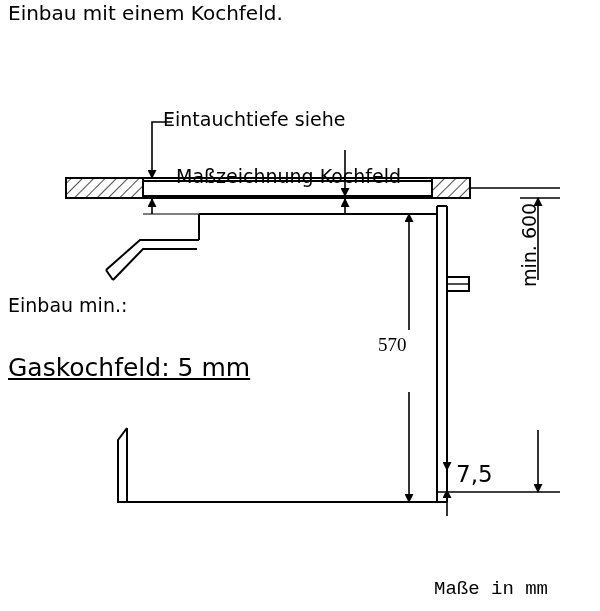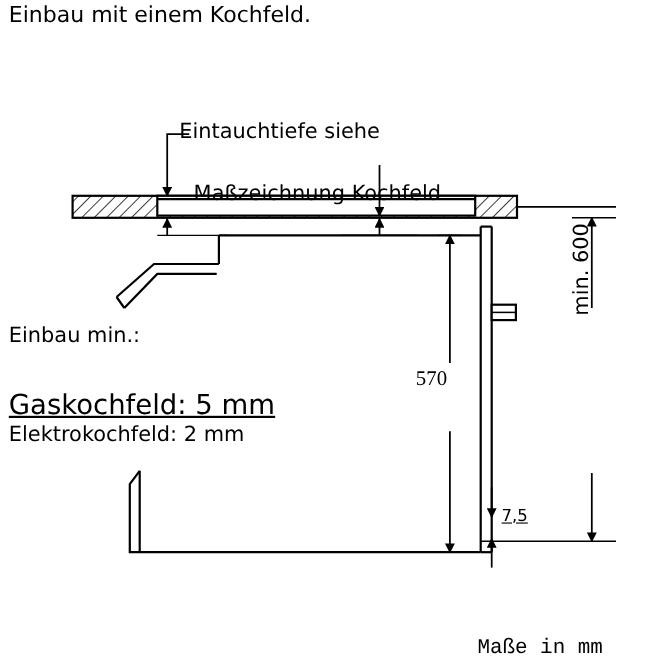--- a/index.html
+++ b/index.html
@@ -66,22 +66,21 @@
   }
   #dim-570 {
     left: 378px;
     top: 334px;
     font-size: 19px;
     font-family: Liberation Serif, serif;
   }
   #dim-75 {
     left: 456px;
     top: 461px;
-    font-size: 15px;
-    text-decoration: underline;
+    font-size: 23px;
   }
   #dim-600 {
     left: 518px;
     top: 287px;
     font-size: 19px;
     transform: rotate(-90deg);
     transform-origin: left top;
   }
   #units {
     left: 434px;
@@ -189,21 +188,20 @@
 
   <div class="txt" id="note-line1">Eintauchtiefe siehe</div>
 
   <div class="txt" id="note-line2">Maßzeichnung Kochfeld</div>
 
   <div class="txt" id="gap-title">Einbau min.:</div>
 
 
   <div class="txt" id="gap-l2">Gaskochfeld: 5 mm</div>
 
-  <div class="txt" id="gap-l3">Elektrokochfeld: 2 mm</div>
 
   <div class="txt" id="dim-570">570</div>
 
   <div class="txt" id="dim-75">7,5</div>
 
   <div class="txt" id="dim-600">min. 600</div>
 
   <div class="txt" id="units">Maße in mm</div>
 
 </div>

